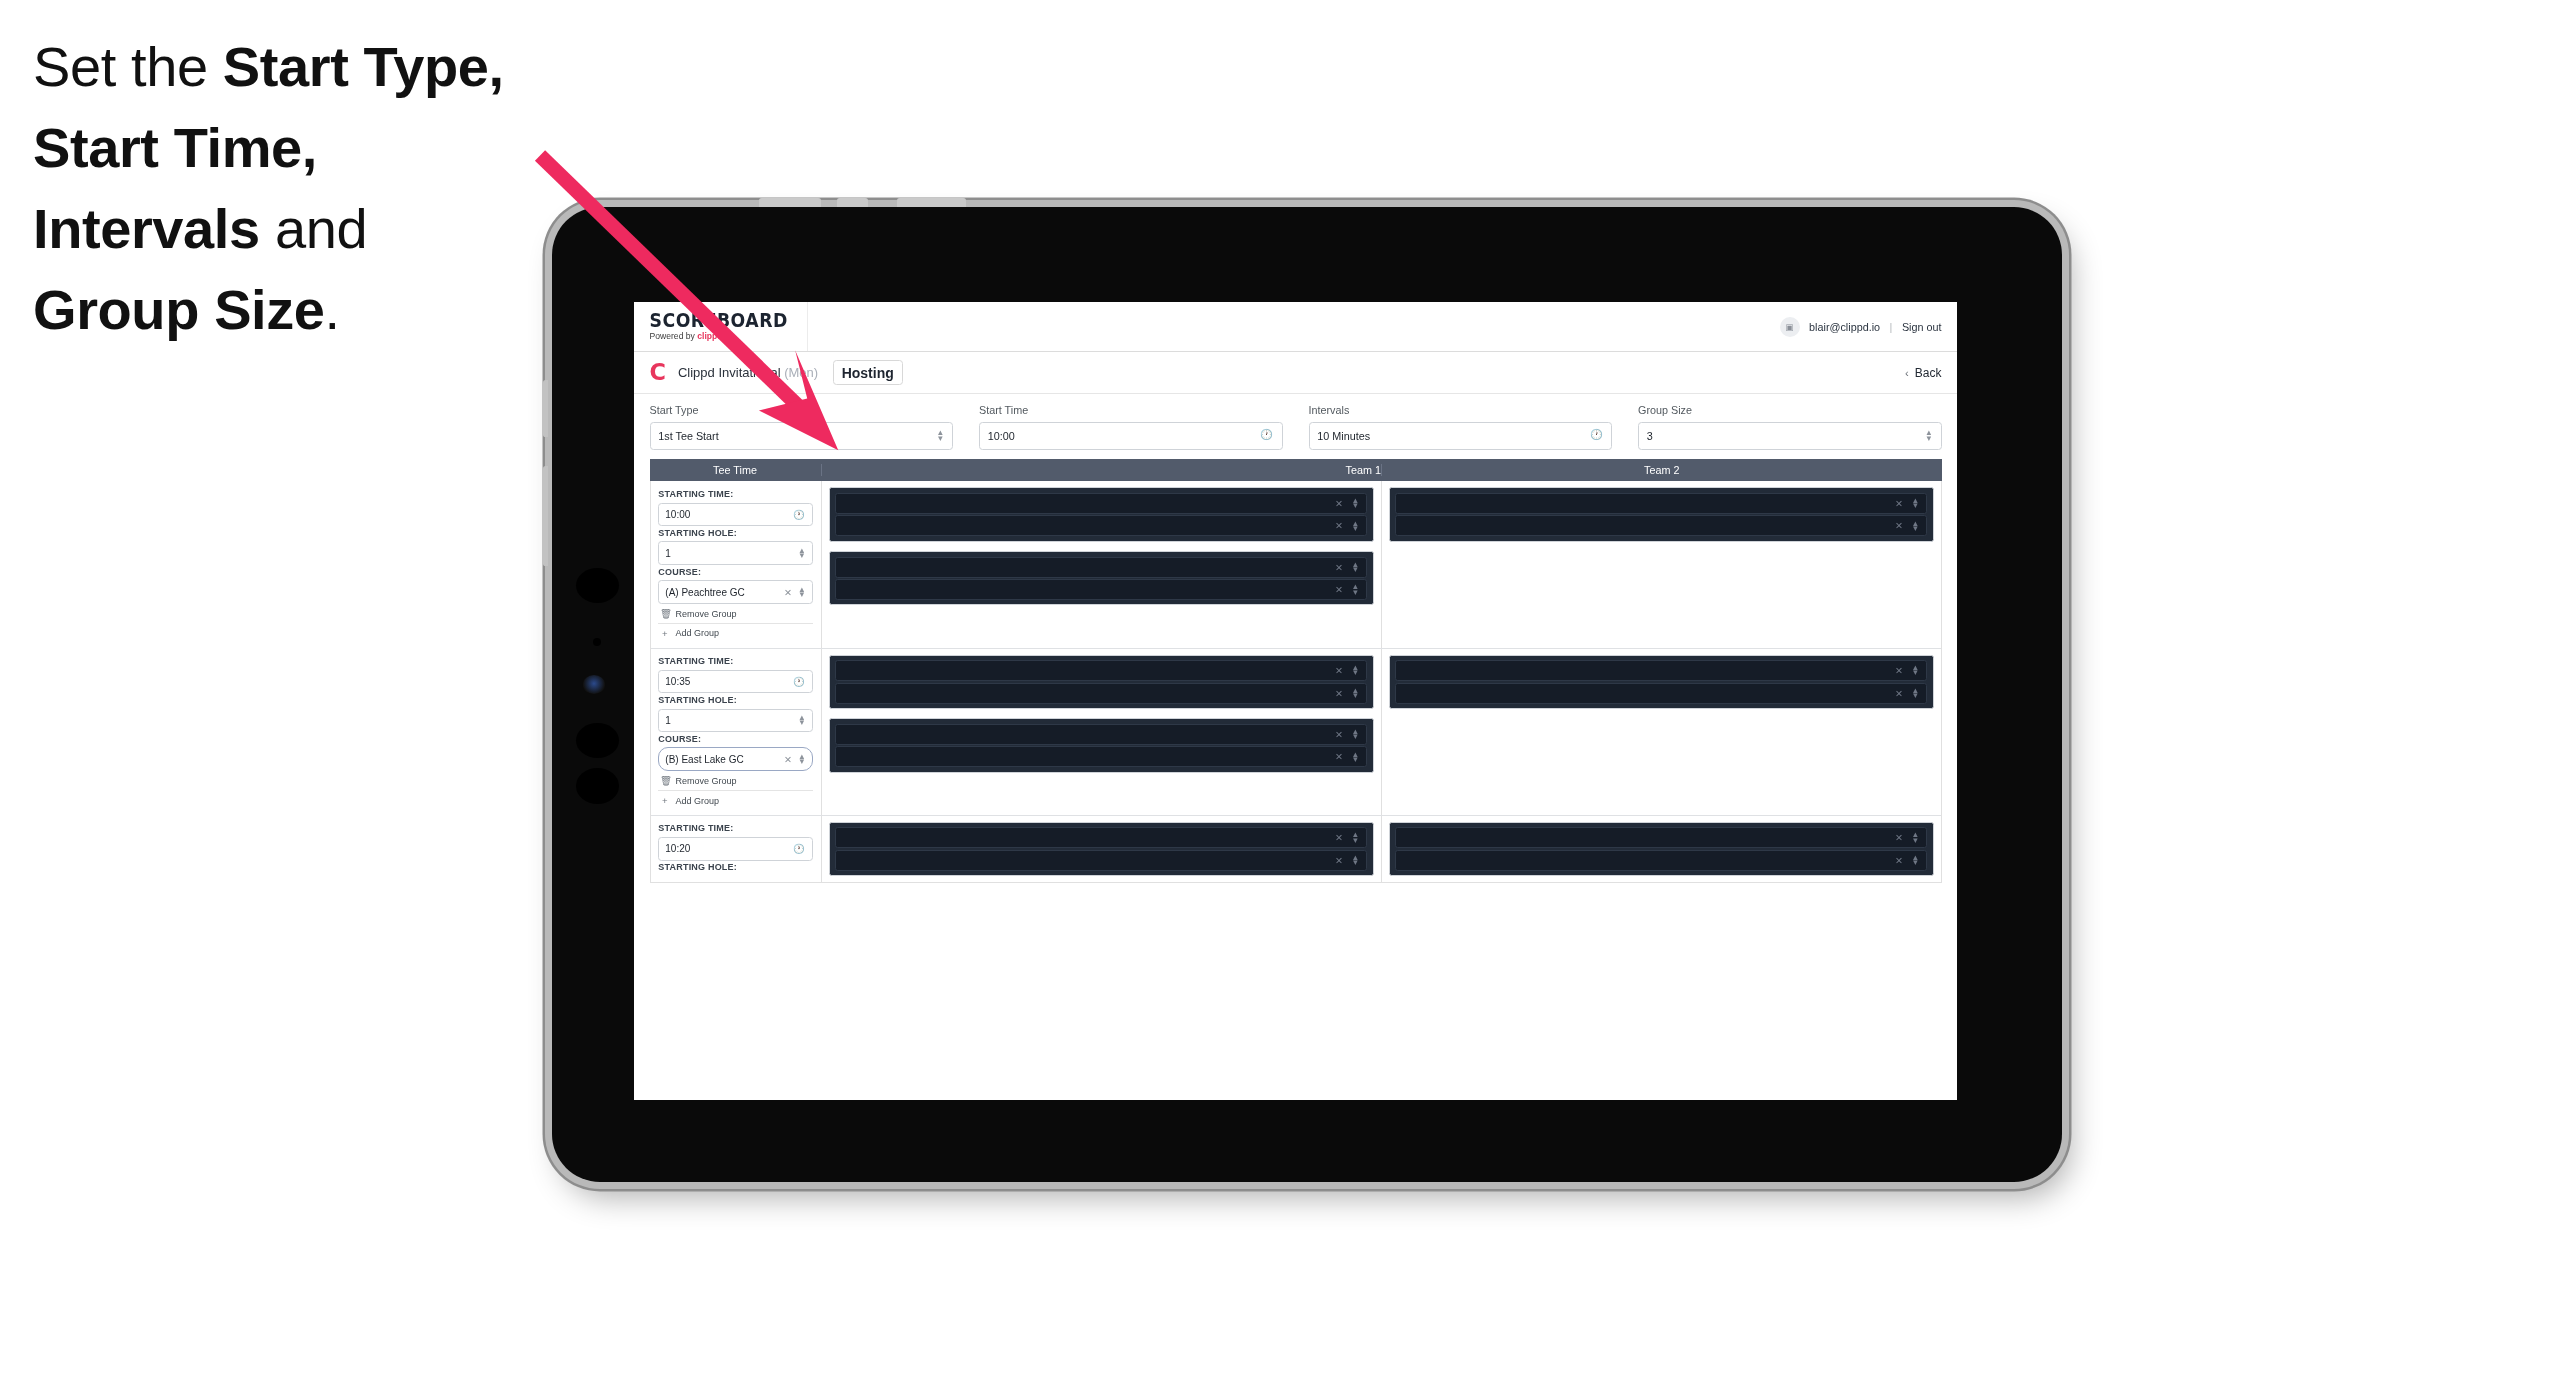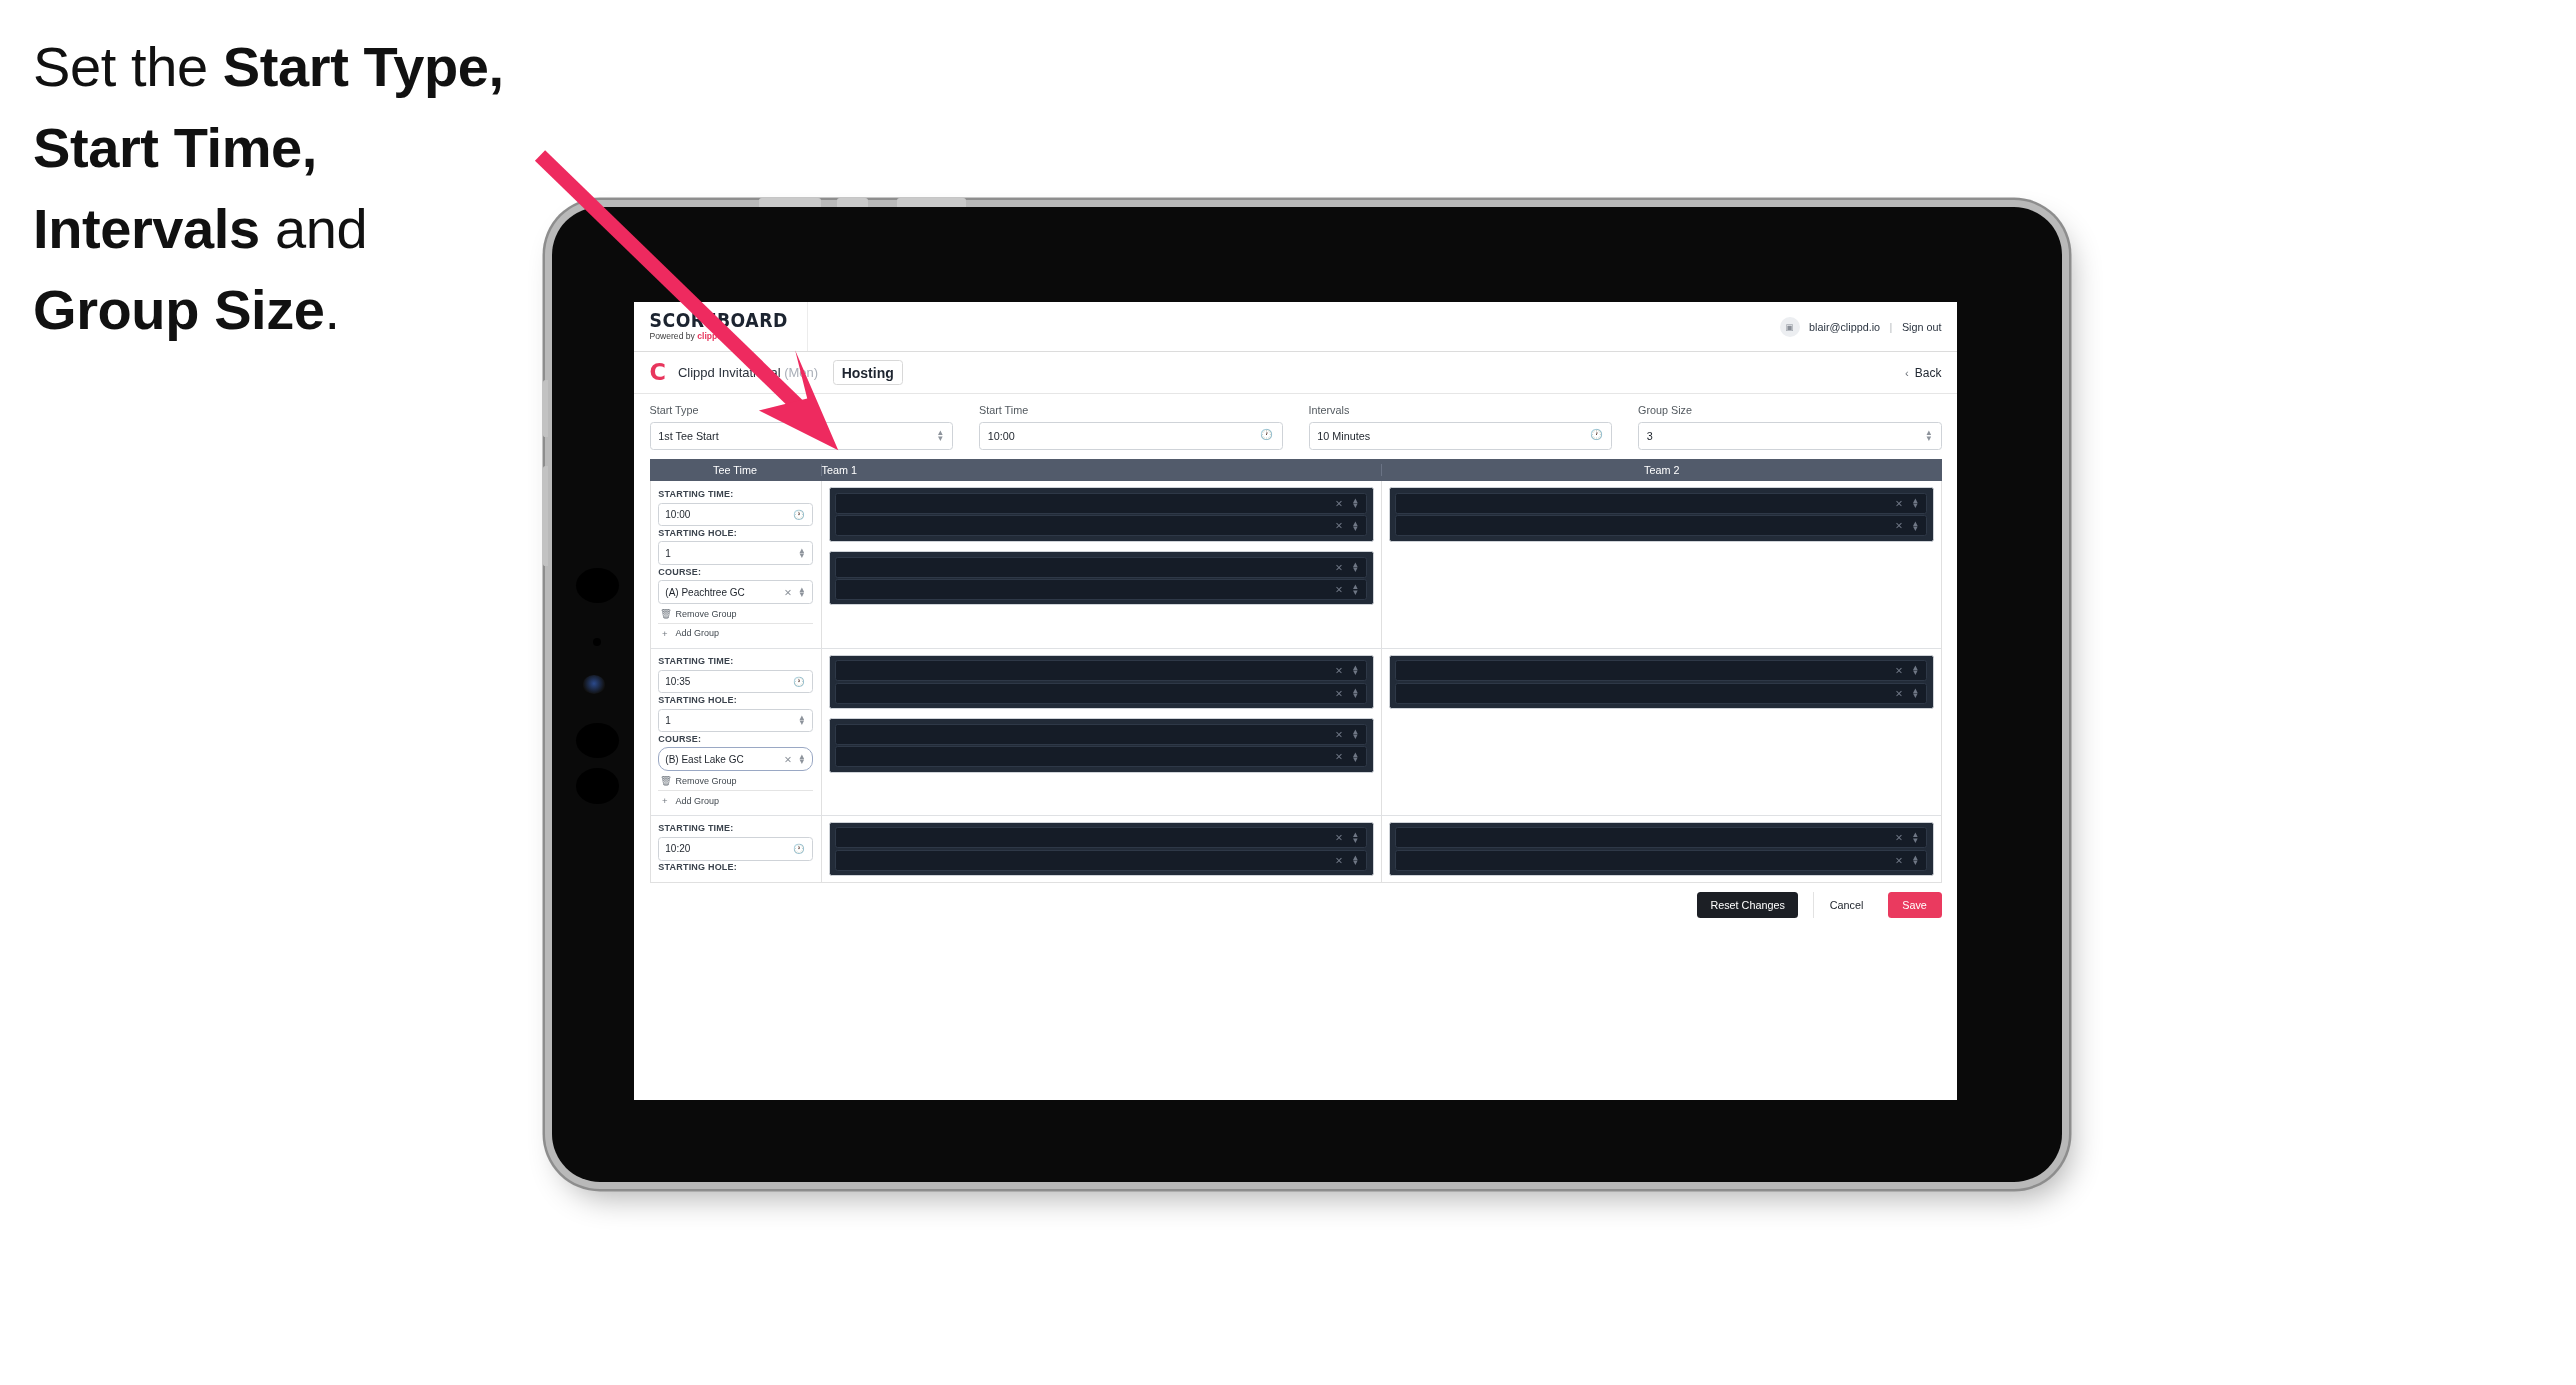--- a/index.html
+++ b/index.html
@@ -227,21 +227,21 @@
   .gridhead {
     display: flex;
     background: #525b6b;
     color: #fff;
     height: 22.4px;
     align-items: center;
     font-size: 10.8px;
     margin: 0 15.5px;
   }
   .gh-tee   { width: 171px; text-align: center; border-right: 0.9px solid #6a7385; }
-  .gh-team1 { flex: 1; text-align: left; border-right: 0.9px solid #6a7385; }
+  .gh-team1 { flex: 1; text-align: right; border-right: 0.9px solid #6a7385; }
   .gh-team2 { flex: 1; text-align: center; }
 
   
   .gridbody {
     margin: 0 15.5px;
     border-left: 0.9px solid #e0e0e0;
     border-right: 0.9px solid #e0e0e0;
     border-bottom: 0.9px solid #e0e0e0;
   }
   .teerow { display: flex; border-bottom: 0.9px solid #dfe1e4; }
@@ -624,25 +624,20 @@
             <div class="slot">
                 <span class="sx">✕</span>
                 <span class="stepper">▲<br>▼</span>
               </div>
           </div>
         </div>
       </div>
 
     </div>
 
-    <div class="footer">
-      <div class="btn-dark">Reset Changes</div>
-      <div class="btn-plain">Cancel</div>
-      <div class="btn-save">Save</div>
-    </div>
 
   </div>
 </div>
 
 <svg class="arrow" viewBox="0 0 480 420">
   <line x1="66" y1="40" x2="370" y2="335" stroke="#ee2a5f" stroke-width="17" stroke-linecap="butt"></line>
   <polygon points="412,382 320,336 376,322 362,266" fill="#ee2a5f"></polygon>
 </svg>
 
 

